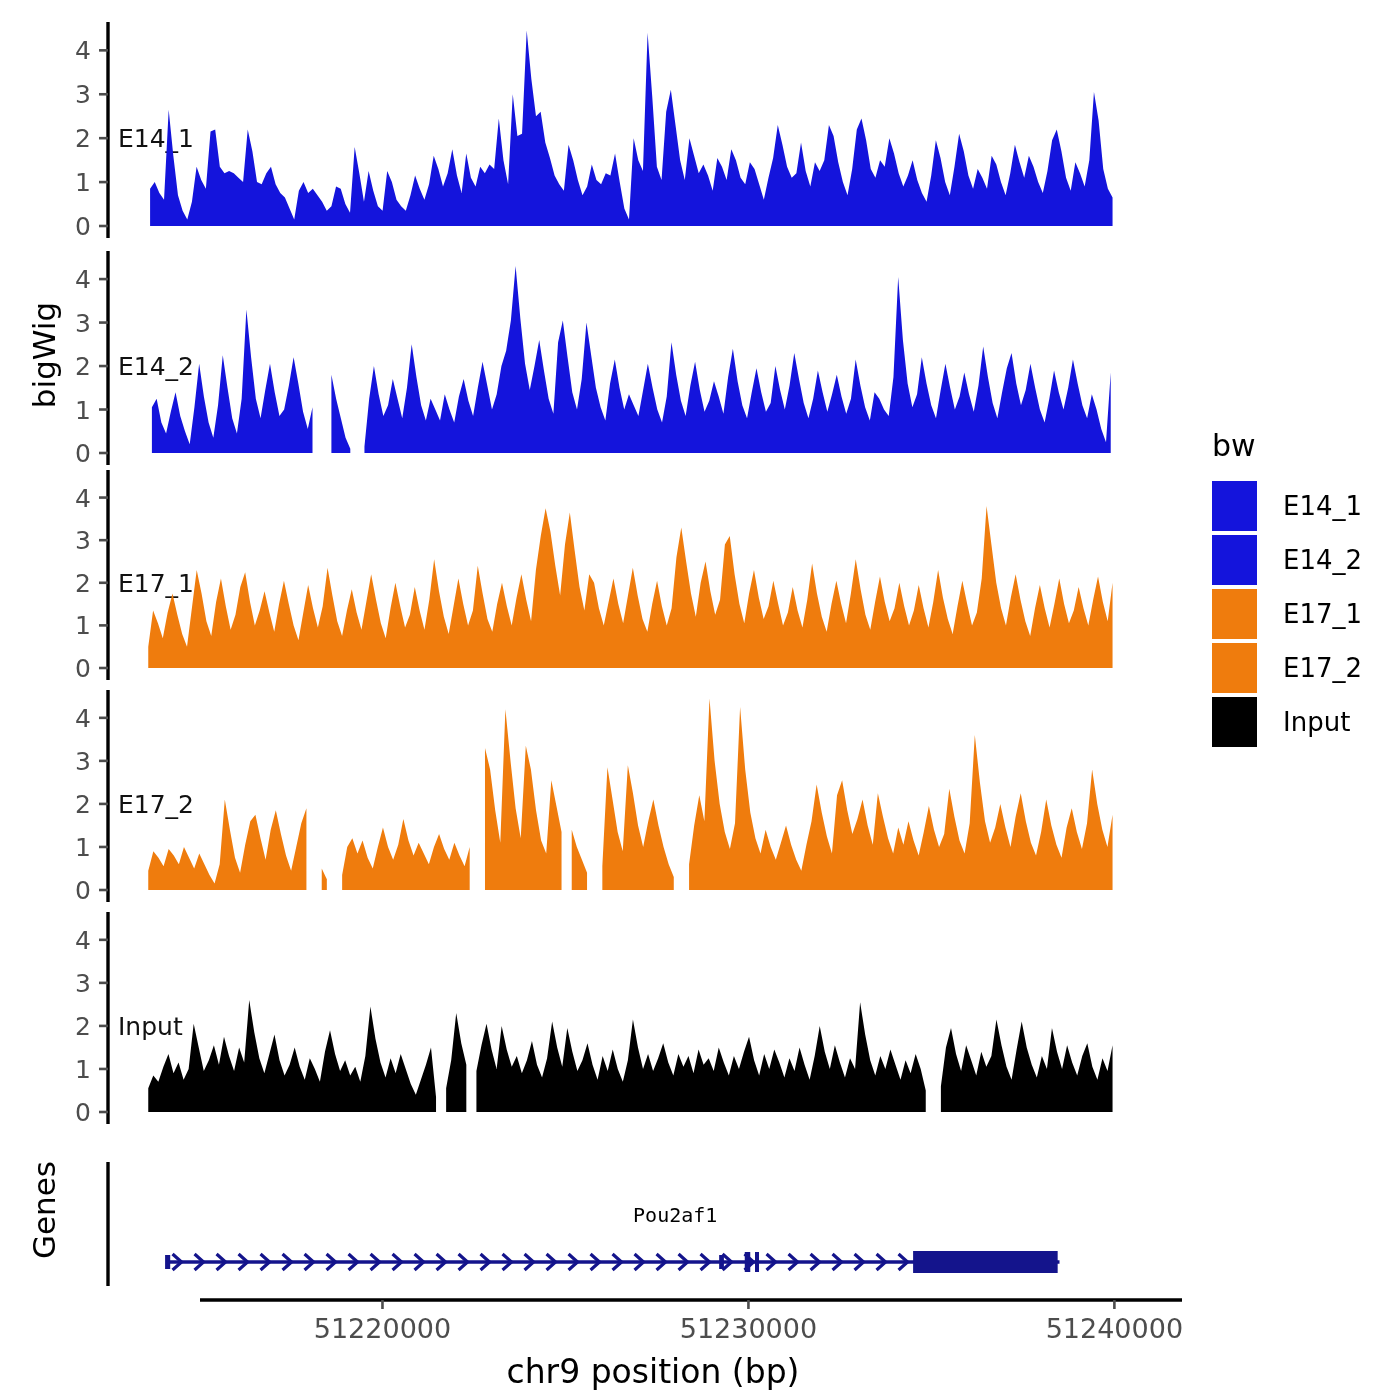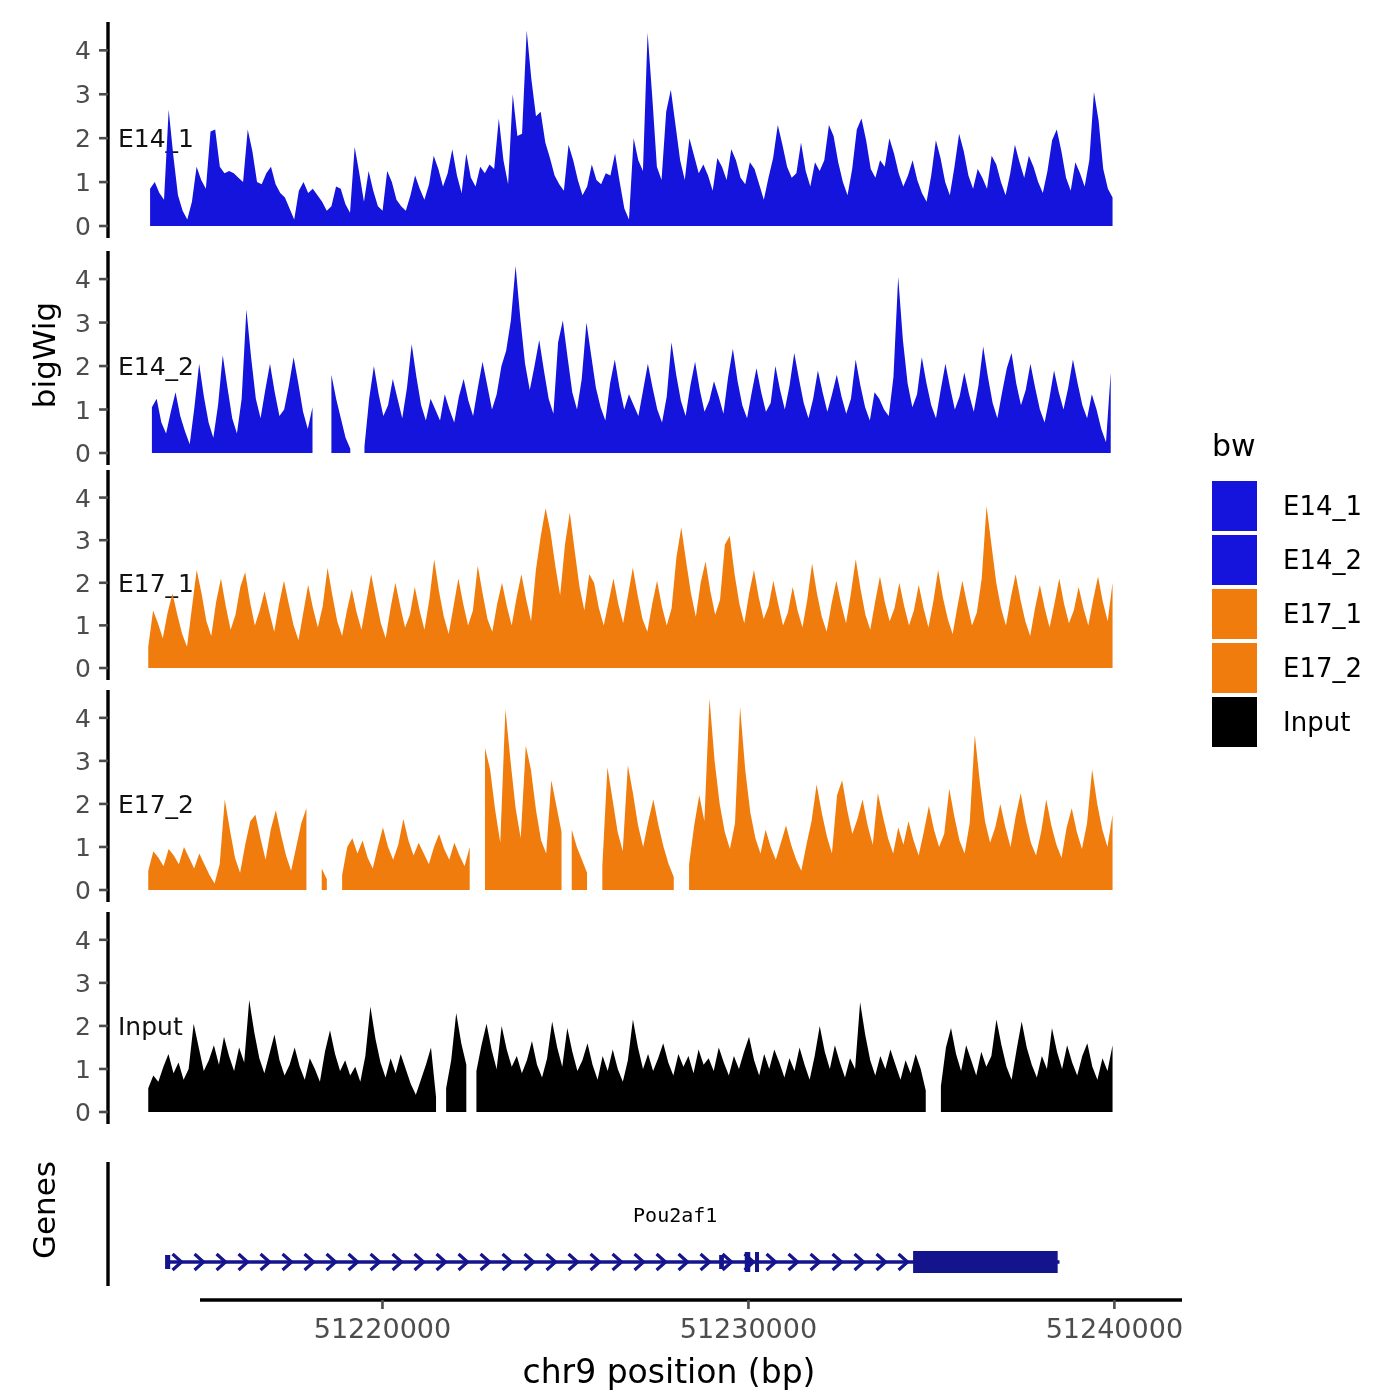--- a/index.html
+++ b/index.html
@@ -196,17 +196,17 @@
           <span style="width: 45px; height: 50px; background: rgb(239, 124, 13); display: inline-block;"></span>
           <span class="legend-lab" style="margin-left: 26px;">E17_2</span>
         </div>
         <div style="display: flex; align-items: center; height: 54px;">
           <span style="width: 45px; height: 50px; background: rgb(0, 0, 0); display: inline-block;"></span>
           <span class="legend-lab" style="margin-left: 26px;">Input</span>
         </div>
       </div>
   </div>
 
-  <div class="abs" style="left:204px;top:1352px;width:930px;text-align:center;">
+  <div class="abs" style="left:188px;top:1352px;width:930px;text-align:center;">
     <span class="axis-title" style="font-size:33px;">chr9 position (bp)</span>
   </div>
 
 </div>
 
 </body></html>

